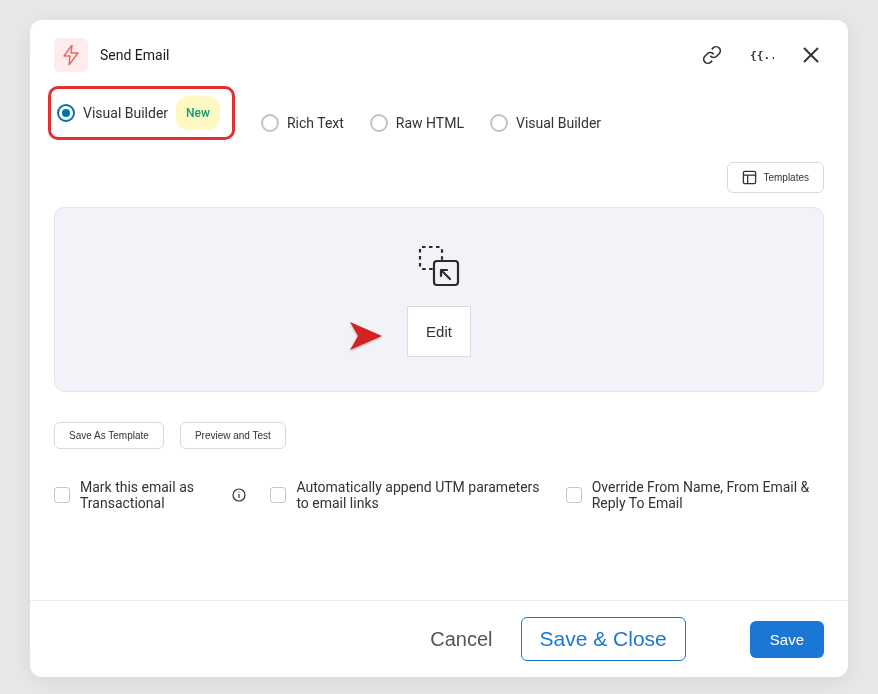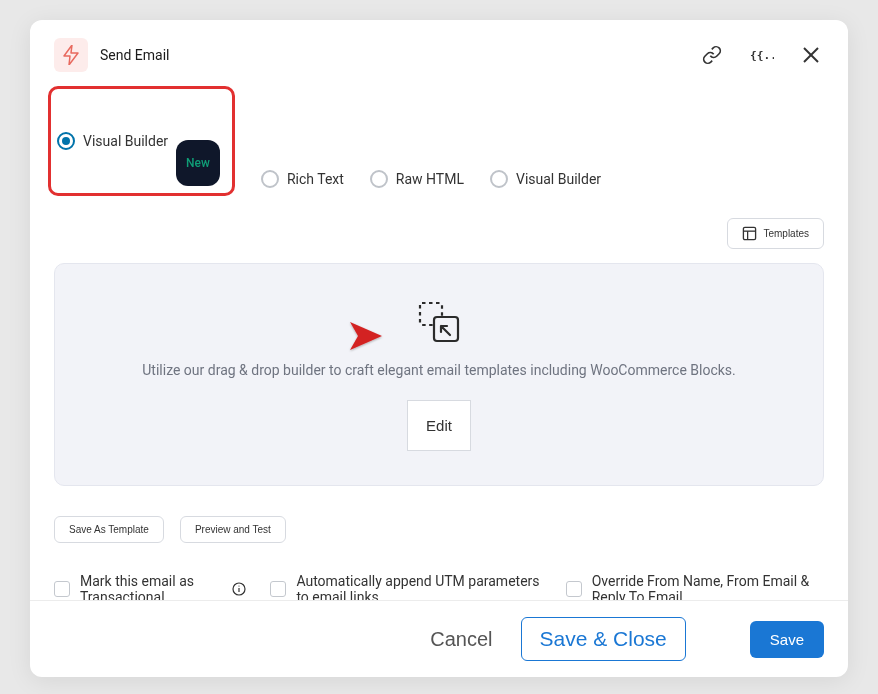--- a/index.html
+++ b/index.html
@@ -93,27 +93,26 @@
       border-color: #0073aa;
     }
     .radio.selected::after {
       content: '';
       width: 8px;
       height: 8px;
       border-radius: 50%;
       background: #0073aa;
     }
     .badge-new {
-      background: #0f172a;
+      background: #fef9c3;
       color: #0f9d76;
       font-size: 12px;
       font-weight: 500;
-      padding: 16px 10px;
+      padding: 10px 10px;
       border-radius: 12px;
-      margin-top: 44px;
     }
     .body-area {
       flex: 1;
       padding: 0 24px;
       overflow-y: auto;
     }
     .templates-row {
       display: flex;
       justify-content: flex-end;
       margin: 22px 0 14px 0;
@@ -321,21 +320,20 @@
     </div>
 
     <div class="builder-panel">
       <div class="builder-icon-wrap">
         <svg width="44" height="44" viewBox="0 0 44 44" fill="none">
           <rect x="3" y="3" width="22" height="22" rx="2" stroke="#2b2b2b" stroke-width="2.2" stroke-dasharray="3.5 3.5"></rect>
           <rect x="17" y="17" width="24" height="24" rx="3" fill="#f2f3f8" stroke="#2b2b2b" stroke-width="2.2"></rect>
           <path d="M33 35 L24 26 M24 26 L24 32 M24 26 L30 26" stroke="#2b2b2b" stroke-width="2.2" stroke-linecap="round" stroke-linejoin="round"></path>
         </svg>
       </div>
-      <div class="builder-desc">Utilize our drag &amp; drop builder to craft elegant email templates including WooCommerce Blocks.</div>
       <button class="edit-btn">Edit</button>
     </div>
 
     <div class="action-row">
       <button class="btn">Save As Template</button>
       <button class="btn">Preview and Test</button>
     </div>
 
     <div class="checkbox-list">
       <label class="checkbox-item">

